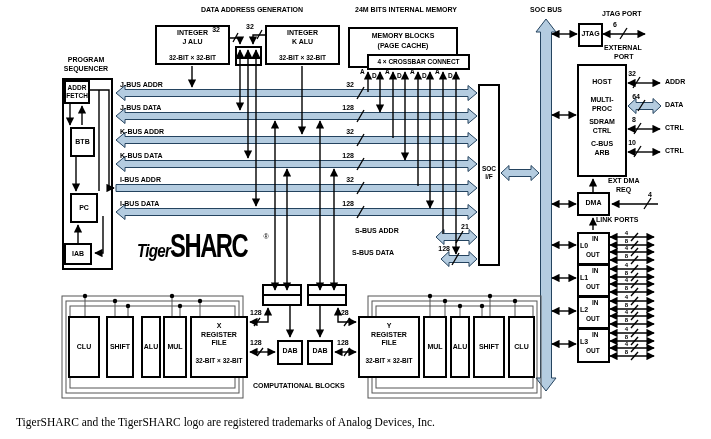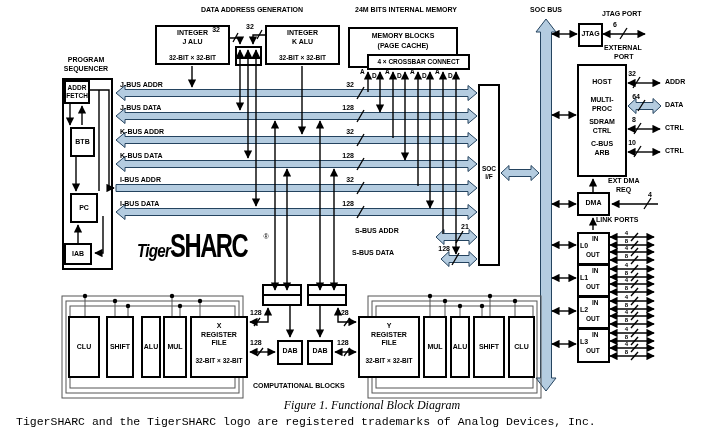--- a/index.html
+++ b/index.html
@@ -390,16 +390,15 @@
 <div class="lbl ctr" style="left:473px;top:343px;width:32px;">SHIFT</div>
 <div class="lbl ctr" style="left:508px;top:343px;width:27px;">CLU</div>
 <div class="lbl ctr" style="left:277px;top:347px;width:26px;">DAB</div>
 <div class="lbl ctr" style="left:307px;top:347px;width:26px;">DAB</div>
 <div class="lbl" style="left:250px;top:309px;">128</div>
 <div class="lbl" style="left:250px;top:339px;">128</div>
 <div class="lbl" style="left:337px;top:309px;">128</div>
 <div class="lbl" style="left:337px;top:339px;">128</div>
 <div class="lbl" style="left:253px;top:382px;">COMPUTATIONAL BLOCKS</div>
 
-<div class="lbl serif ctr" style="left:252px;top:401px;width:240px;font-size:12px;font-style:italic;">Figure 1.  Functional Block Diagram</div>
-<div class="lbl serif" style="left:16px;top:418px;font-size:11.5px;font-family:Liberation Mono, monospace;">TigerSHARC and the TigerSHARC logo are registered trademarks of Analog Devices, Inc.</div>
+<div class="lbl serif" style="left:16px;top:418px;font-size:11.5px;">TigerSHARC and the TigerSHARC logo are registered trademarks of Analog Devices, Inc.</div>
 
 </div>
 
 </body></html>

